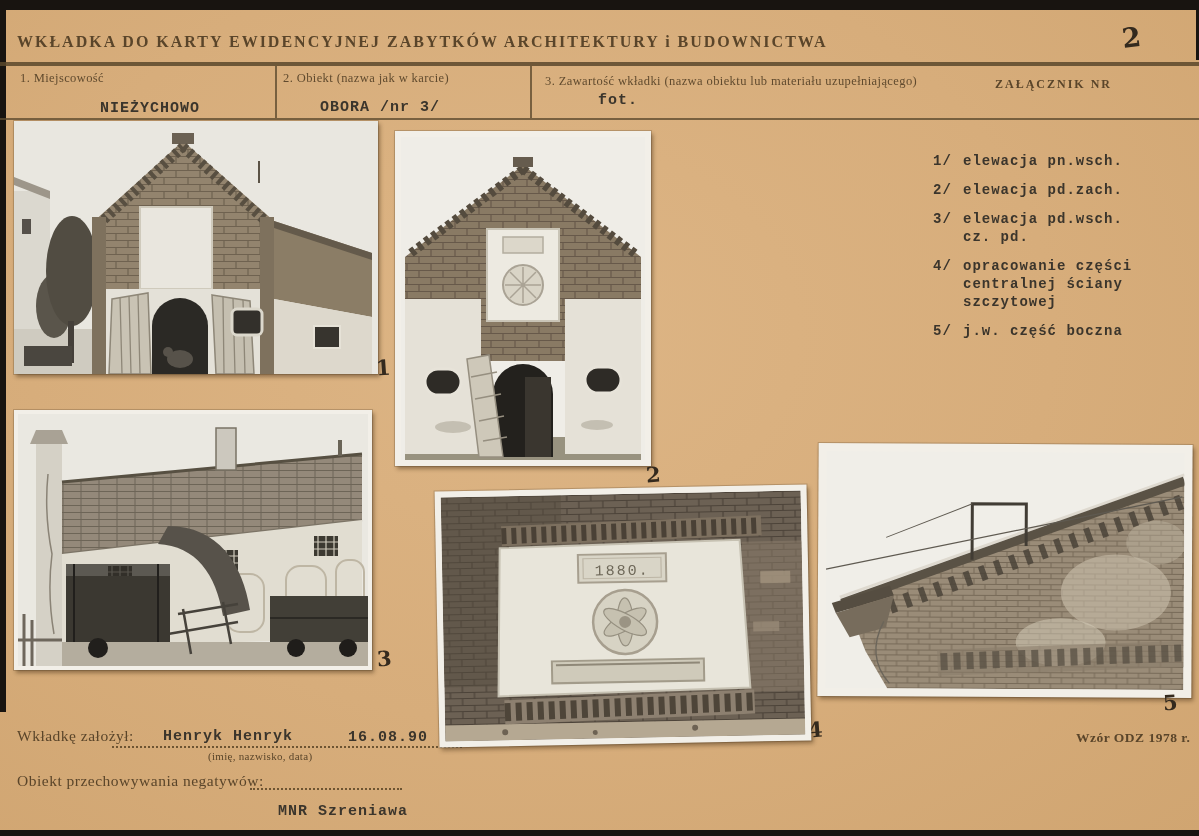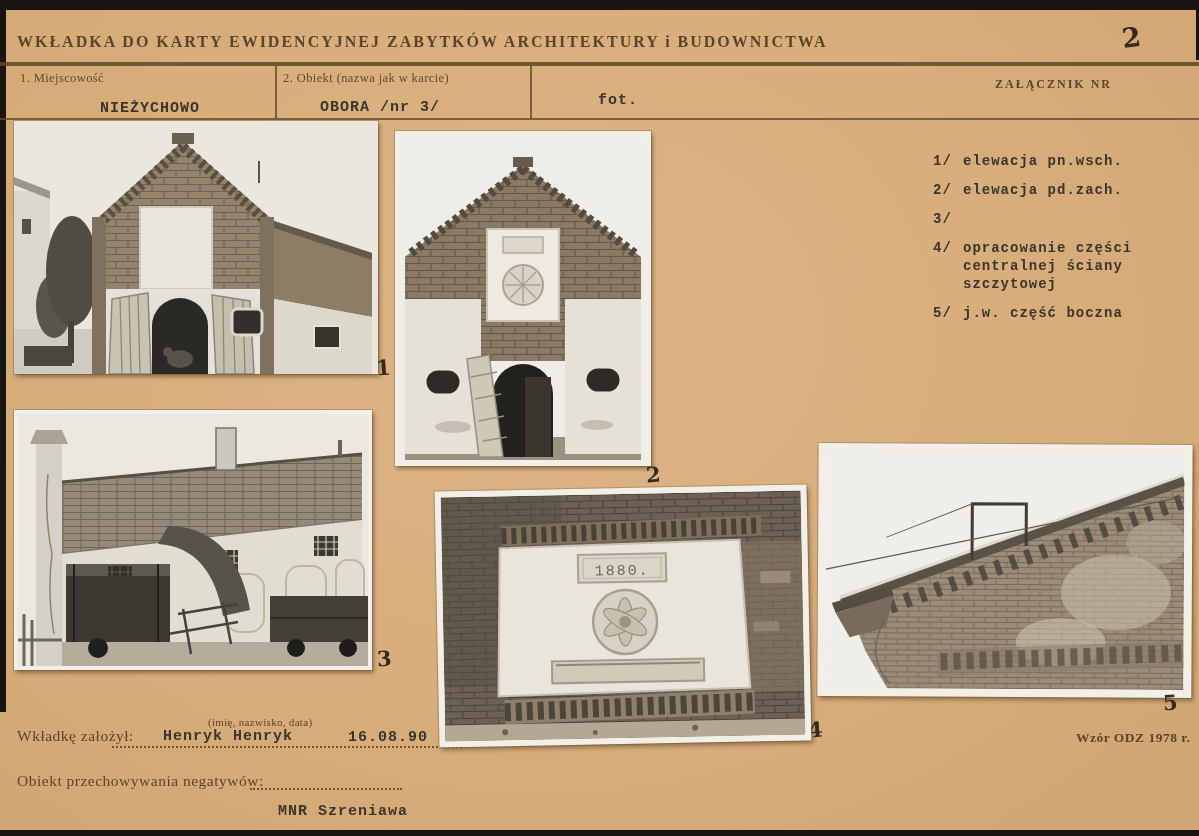--- a/index.html
+++ b/index.html
@@ -39,21 +39,21 @@
   .fotlist{position:absolute;left:933px;top:152px;width:250px;font-size:14px;line-height:18px;}
   .fotlist .fhead{margin-bottom:14px;display:block;}
   .fitem{display:flex;margin-bottom:11px;}
   .fitem .num{width:30px;flex:0 0 30px;}
   .fitem .ln{display:block;}
 
   .dotted{position:absolute;height:2px;border-bottom:2px dotted rgba(83,62,33,.8);}
   .f-label1{position:absolute;left:17px;top:727px;font-size:15.5px;letter-spacing:.5px;}
   .f-name{position:absolute;left:163px;top:728px;font-size:15px;}
   .f-date{position:absolute;left:348px;top:729px;font-size:15px;}
-  .f-hint{position:absolute;left:208px;top:716px;font-size:11px;letter-spacing:.3px;}
+  .f-hint{position:absolute;left:208px;top:750px;font-size:11px;letter-spacing:.3px;}
   .f-label2{position:absolute;left:17px;top:772px;font-size:15.5px;letter-spacing:.5px;}
   .f-neg{position:absolute;left:278px;top:767px;font-size:15px;margin-top:36px;}
   .f-wzor{position:absolute;left:1076px;top:730px;font-size:13.5px;font-weight:700;letter-spacing:.5px;}
 </style>
 </head>
 <body>
 
 <div class="card">
 
   <div class="edge top"></div>
@@ -65,20 +65,21 @@
   <div class="zal print">ZAŁĄCZNIK NR</div>
   <div class="zal-num hand">2</div>
   <div class="rule-top"></div>
 
   <div class="flabel print" style="left:20px;top:71px;">1. Miejscowość</div>
   <div class="fvalue typed" style="left:100px;top:100px;">NIEŻYCHOWO</div>
   <div class="vdiv d1"></div>
   <div class="flabel print" style="left:283px;top:71px;">2. Obiekt (nazwa jak w karcie)</div>
   <div class="fvalue typed" style="left:320px;top:99px;">OBORA /nr 3/</div>
   <div class="vdiv d2"></div>
+  <div class="flabel print" style="left:545px;top:74px;">3. Zawartość wkładki (nazwa obiektu lub materiału uzupełniającego)</div>
   <div class="fvalue typed" style="left:598px;top:92px;">fot.</div>
   <div class="rule-row"></div>
 
   <figure class="photo" style="left:14px;top:121px;">
     <svg width="364" height="253" viewBox="0 0 364 253">
       <defs>
         <pattern id="b1" width="24" height="14" patternUnits="userSpaceOnUse">
           <rect width="24" height="14" fill="#93846e"></rect>
           <path d="M0 .5h24M0 7.5h24M6 0v7M18 7v7" stroke="#6f6250" stroke-width="1.2"></path>
         </pattern>
@@ -267,20 +268,24 @@
         </span>
     </div>
     <div class="fitem">
       <span class="num">2/</span>
       <span>
           <span class="ln">elewacja pd.zach.</span>
         </span>
     </div>
     <div class="fitem">
       <span class="num">3/</span>
+      <span>
+        <span class="ln">elewacja pd.wsch.</span>
+        <span class="ln">cz. pd.</span>
+      </span>
     </div>
     <div class="fitem">
       <span class="num">4/</span>
       <span>
         <span class="ln">opracowanie części</span>
         <span class="ln">centralnej ściany</span>
         <span class="ln">szczytowej</span>
       </span>
     </div>
     <div class="fitem">

